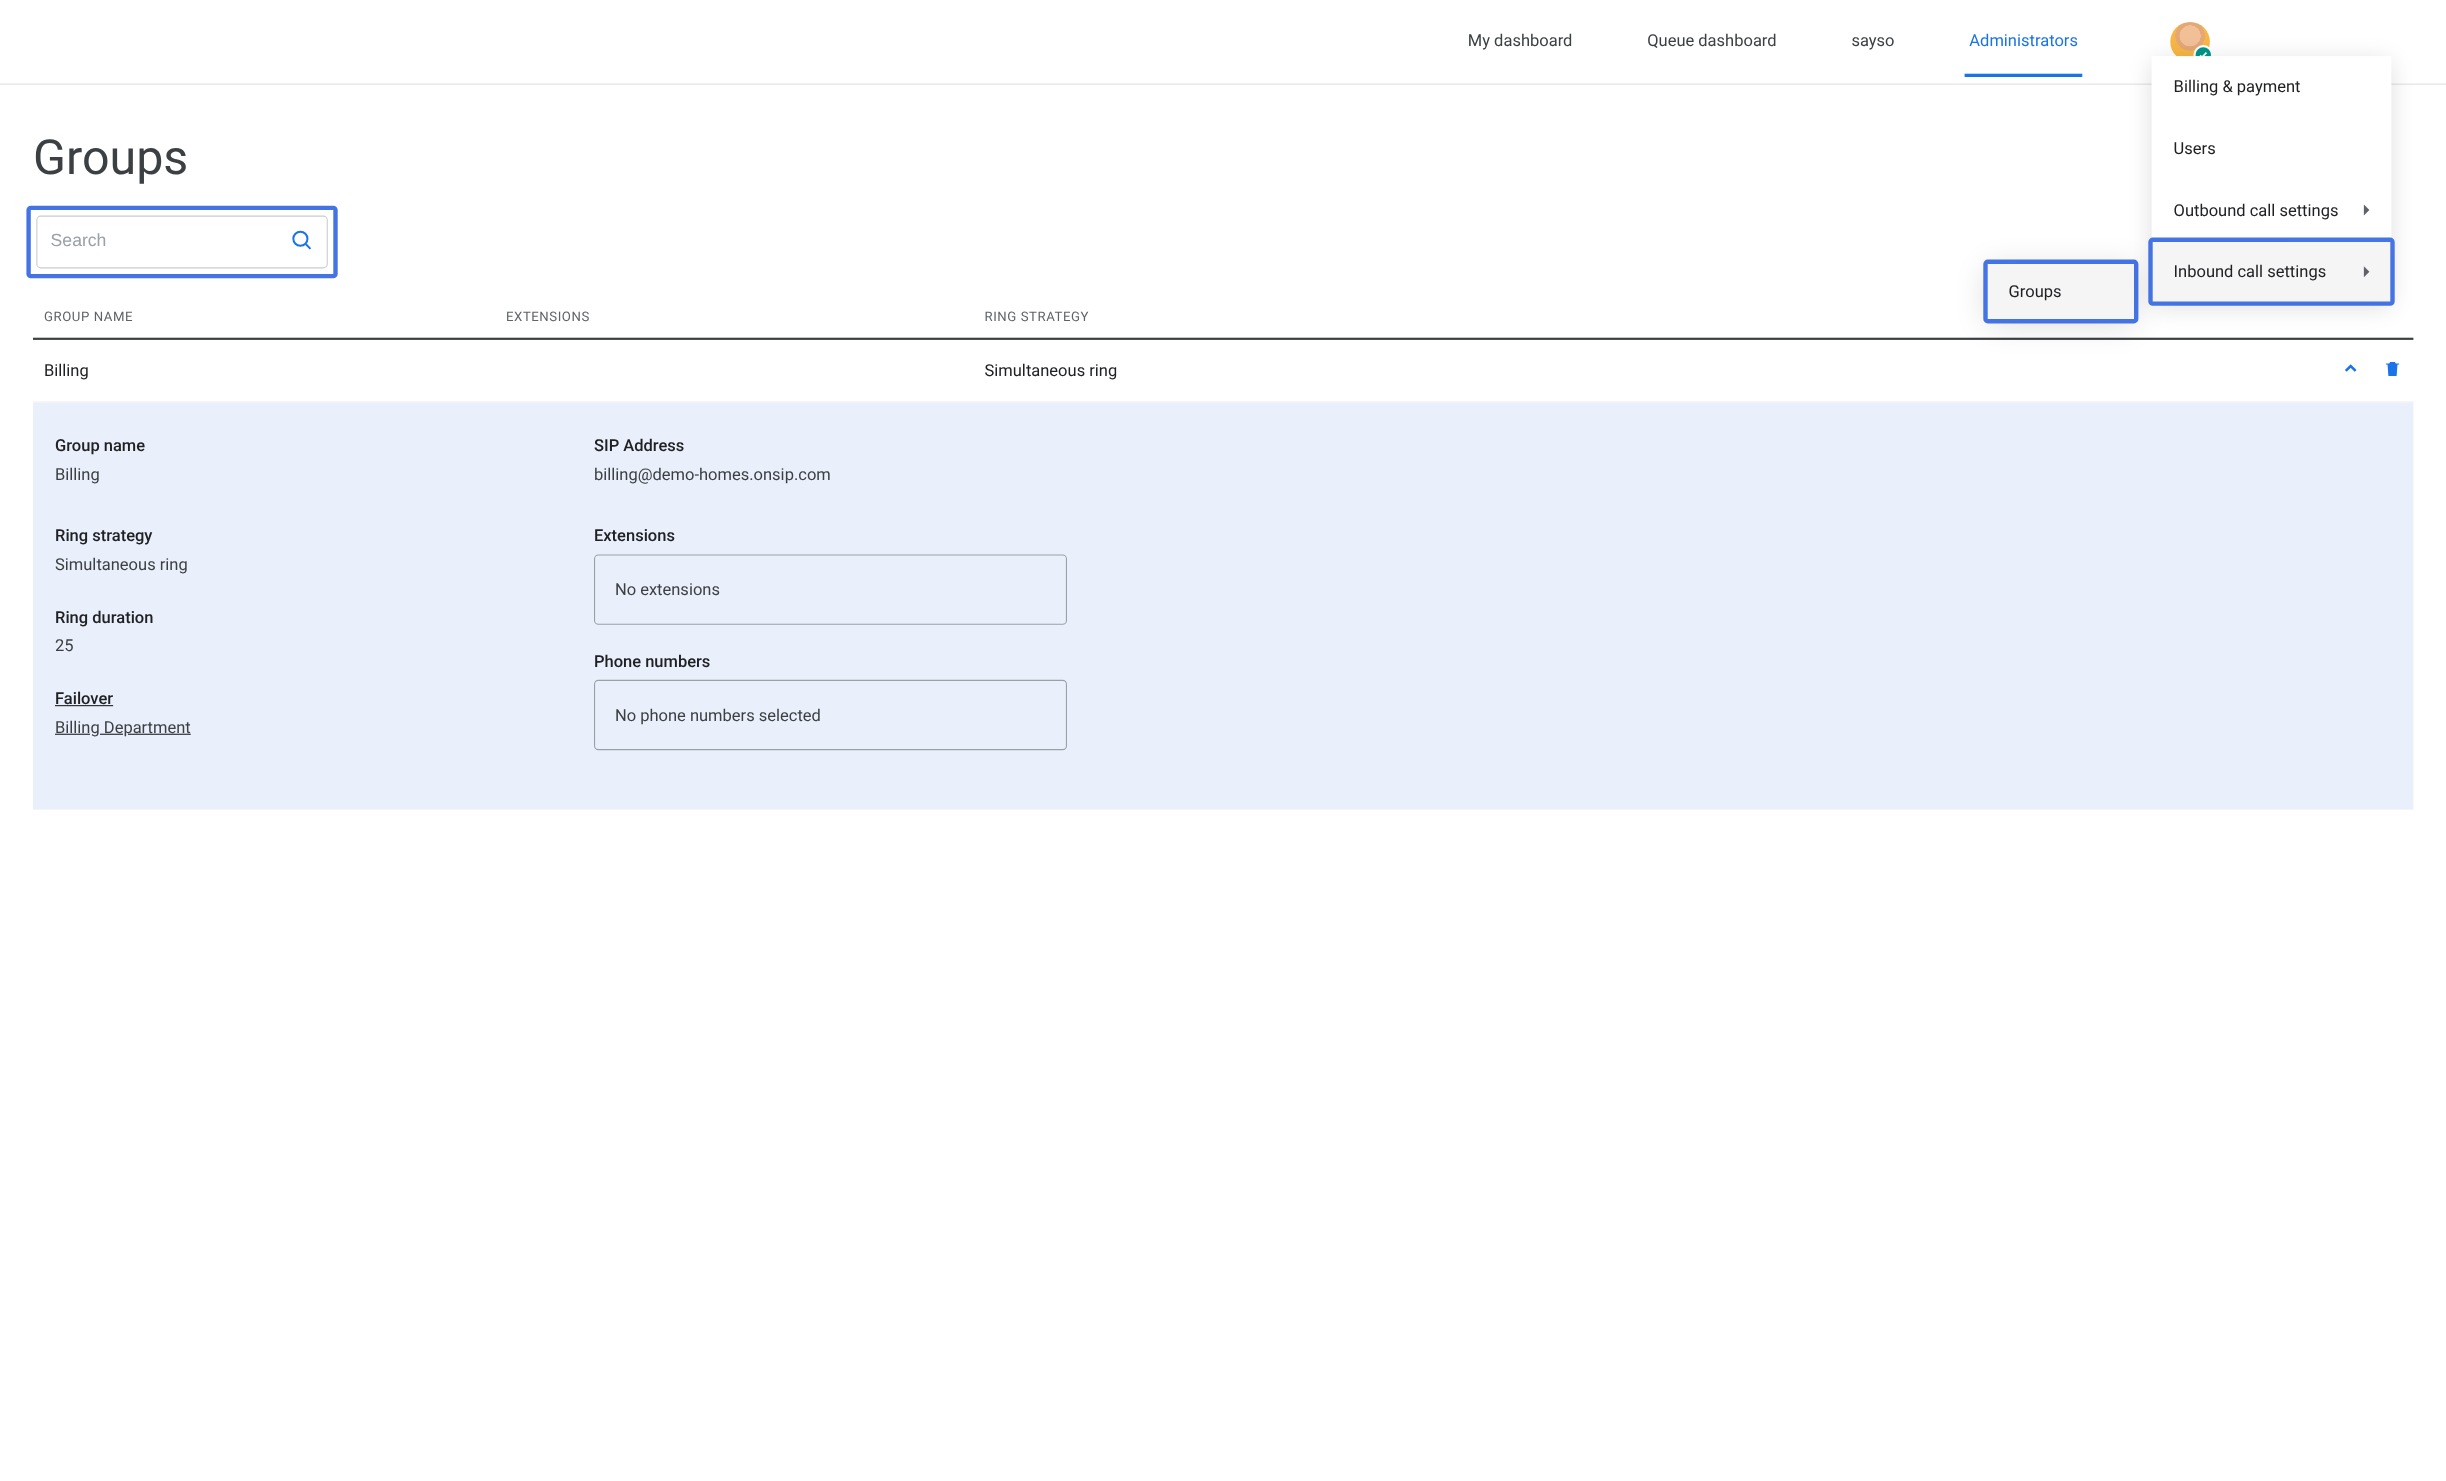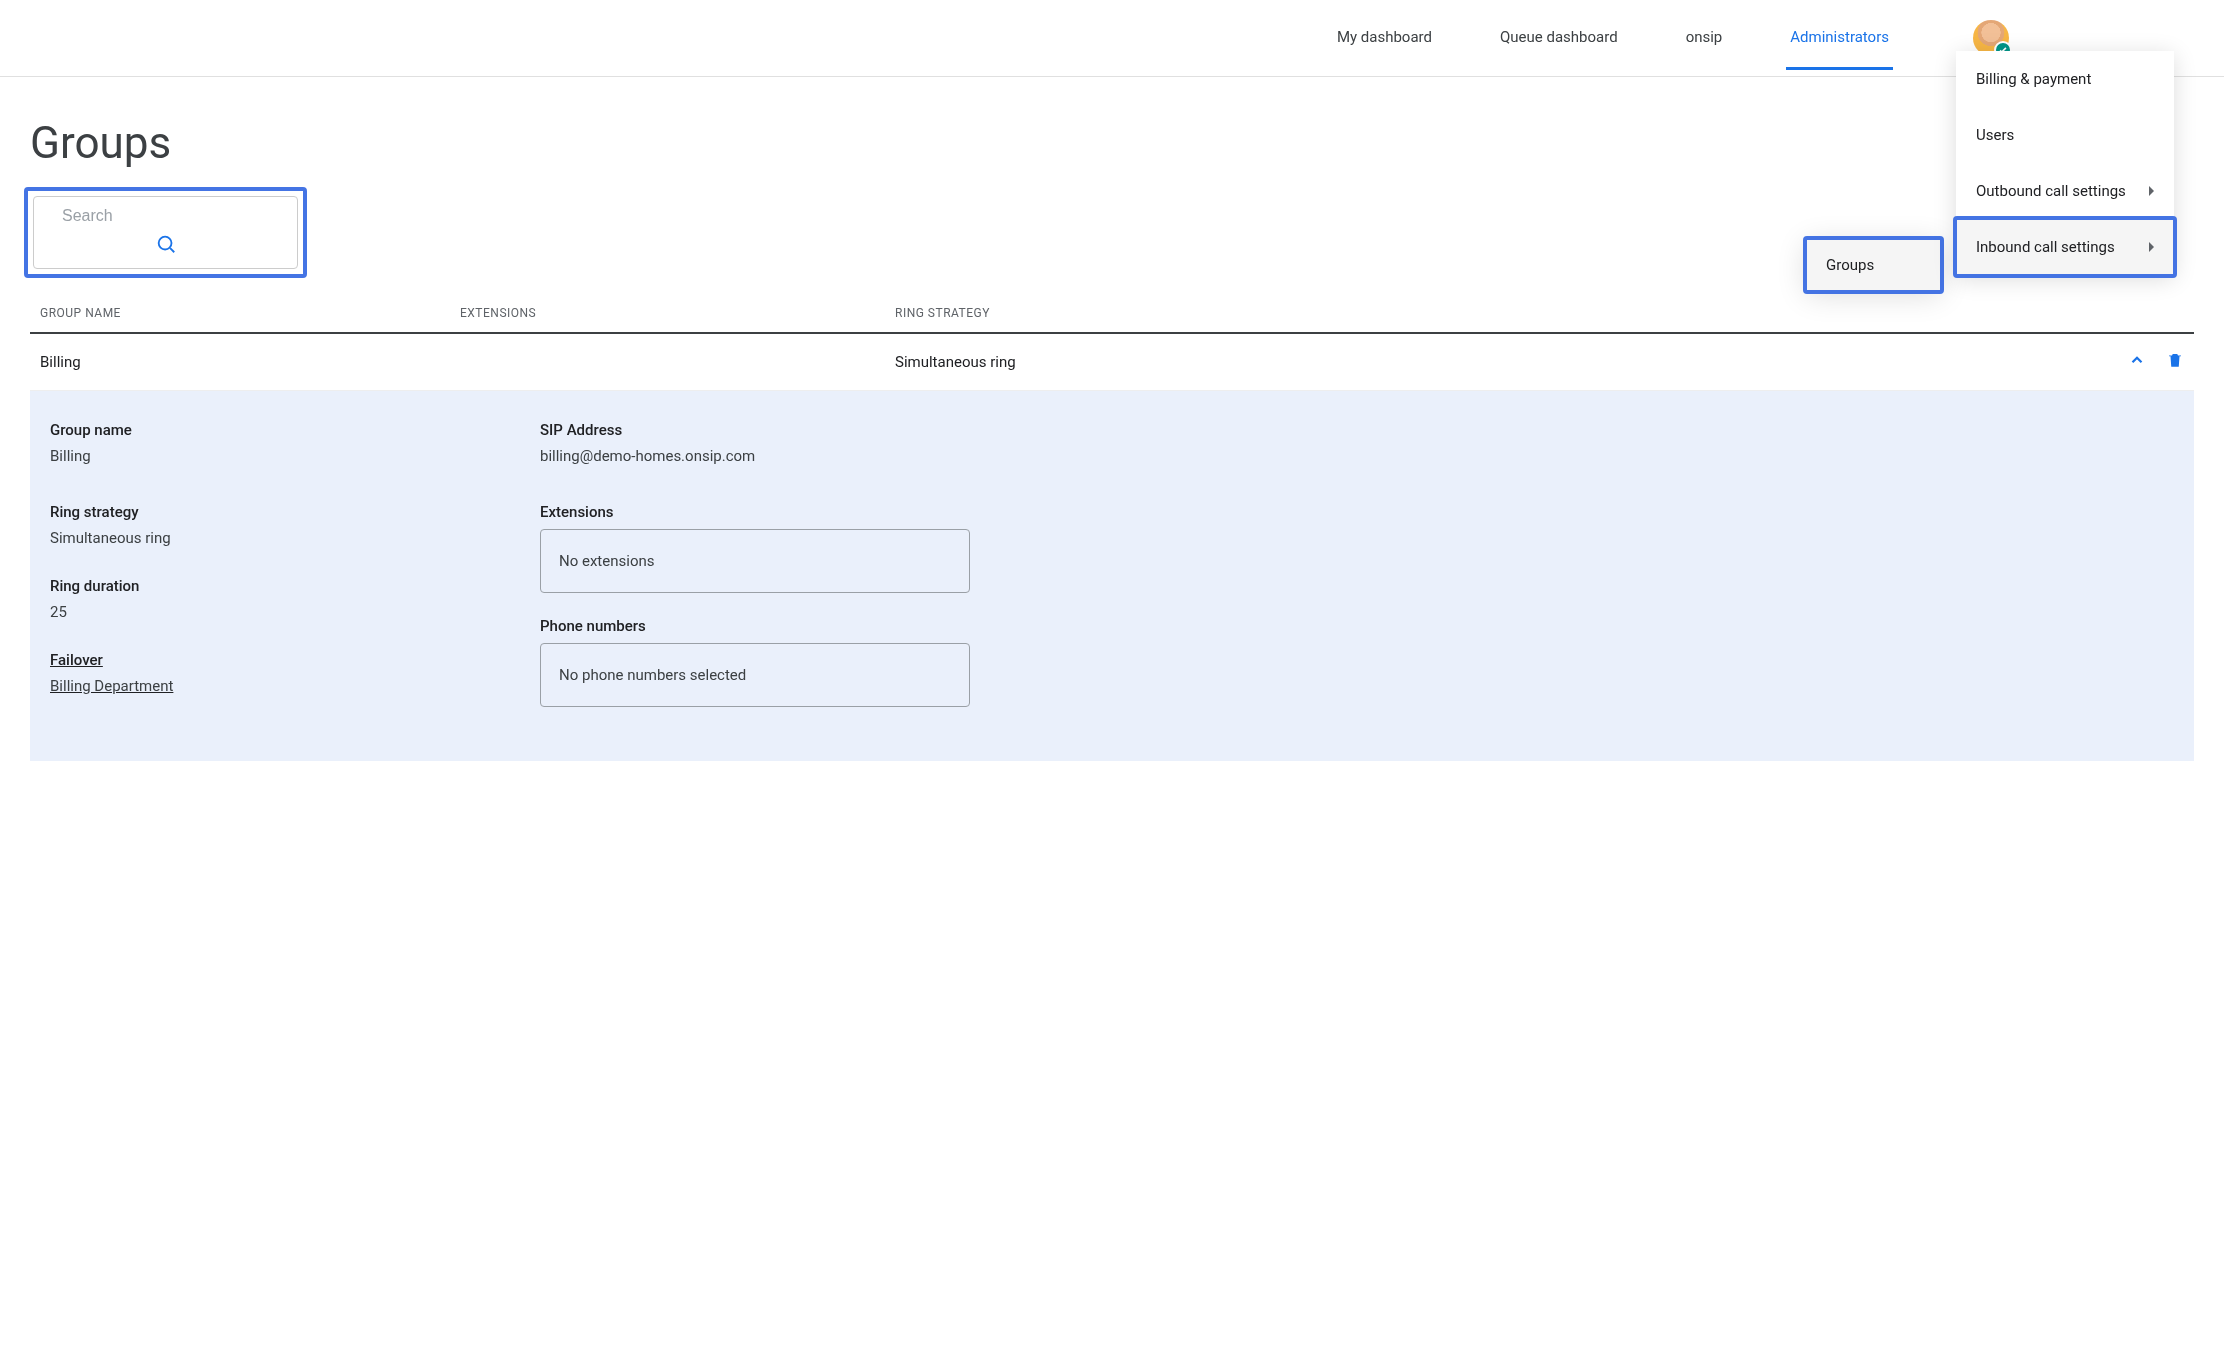--- a/index.html
+++ b/index.html
@@ -115,21 +115,20 @@
     margin-bottom: 24px;
   }
   .search-wrap {
     display: inline-flex;
     align-items: center;
     border: 1px solid #ccc;
     border-radius: 4px;
     padding: 10px 12px;
     width: 265px;
     gap: 8px;
-    flex-direction: column;
   }
   .search-wrap input {
     border: none;
     outline: none;
     font-size: 16px;
     flex: 1;
     color: #3c4043;
     background: transparent;
   }
   .search-wrap input::placeholder { color: #9aa0a6; }
@@ -203,21 +202,21 @@
     margin-bottom:22px;
     font-size:15px;
   }
 </style>
 </head>
 <body>
 
 <div class="topnav">
   <div class="nav-item">My dashboard</div>
   <div class="nav-item">Queue dashboard</div>
-  <div class="nav-item">onsip</div>
+  <div class="nav-item">sayso</div>
   <div class="nav-item active">Administrators</div>
   <div class="avatar-wrap">
     <div class="avatar"></div>
     <div class="avatar-check">
       <svg width="10" height="10" viewBox="0 0 24 24" fill="none" stroke="white" stroke-width="4">
           <path d="M5 13l4 4L19 7"></path>
         </svg>
     </div>
   </div>
 

